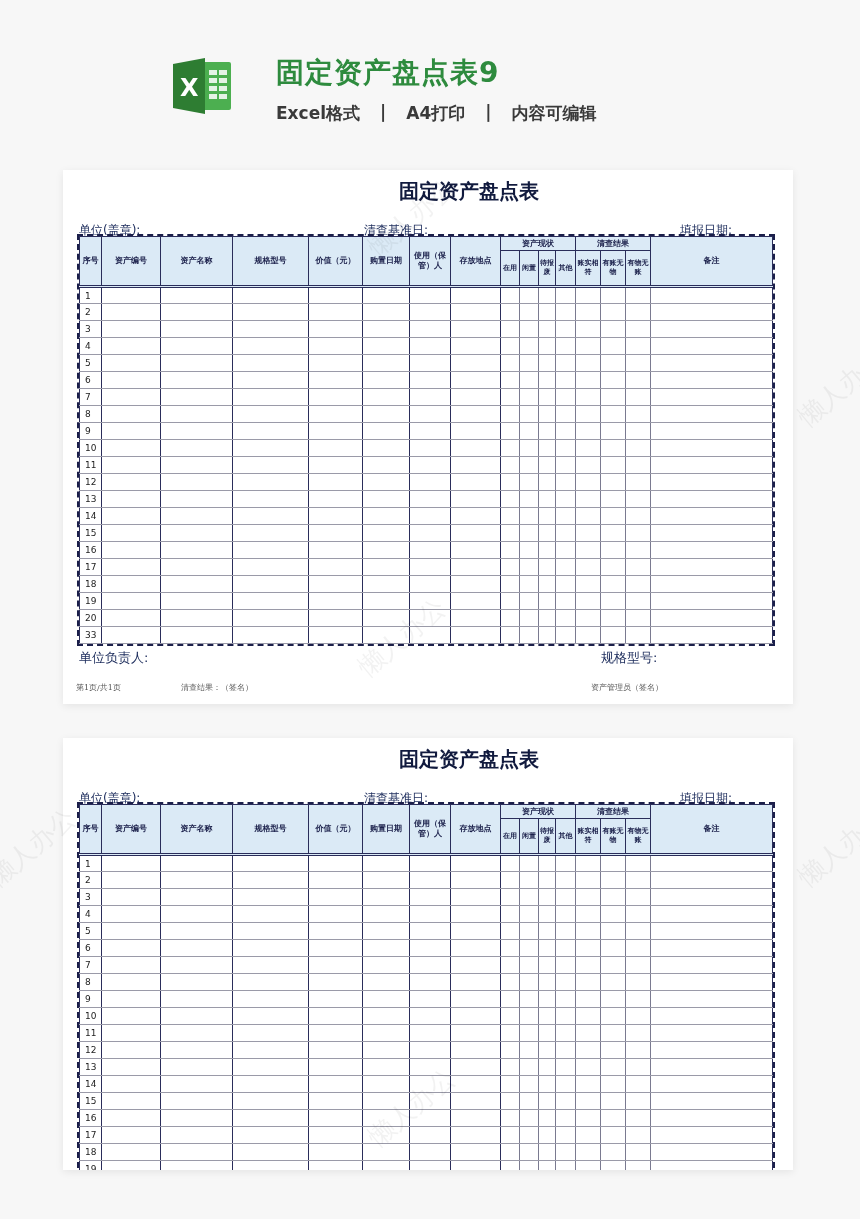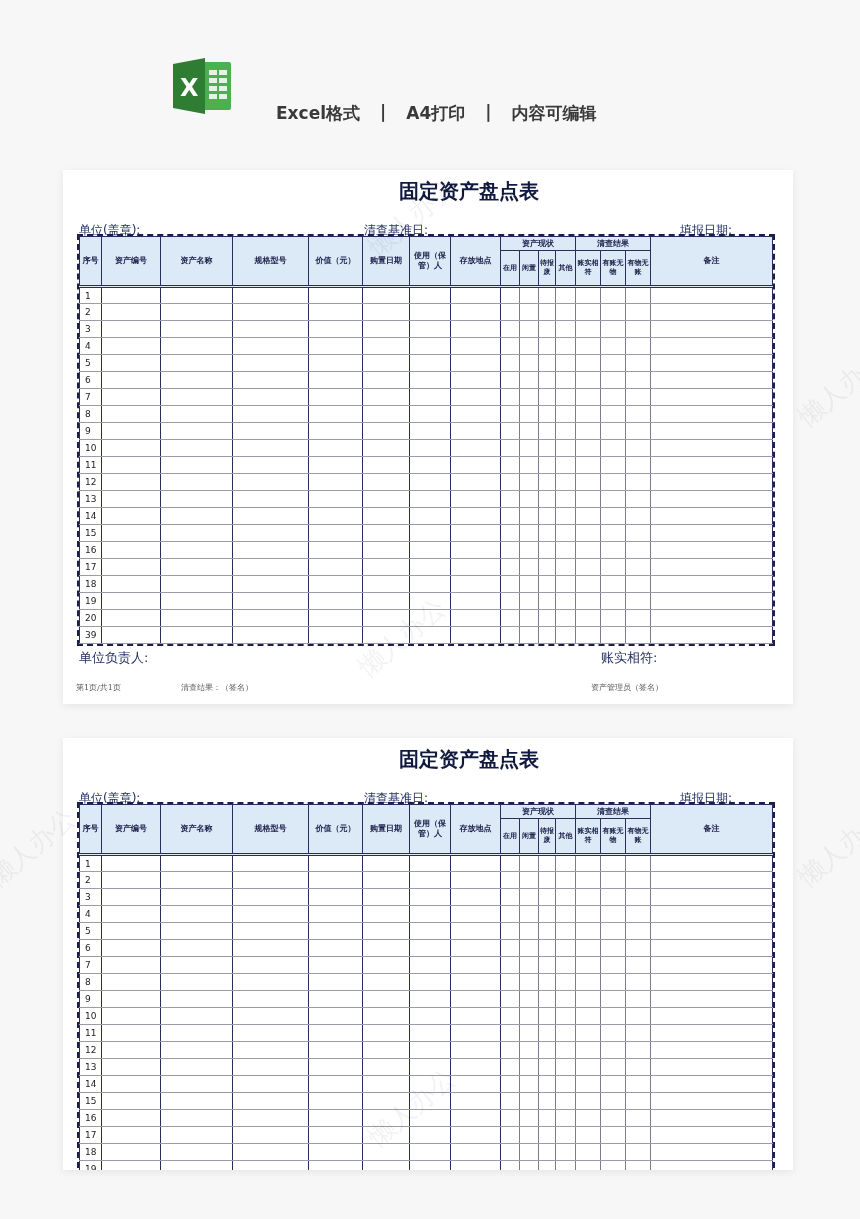--- a/index.html
+++ b/index.html
@@ -73,20 +73,21 @@
       <rect x="38" y="22" width="8" height="5"></rect>
         <rect x="48" y="22" width="8" height="5"></rect>
       <rect x="38" y="30" width="8" height="5"></rect>
         <rect x="48" y="30" width="8" height="5"></rect>
       <rect x="38" y="38" width="8" height="5"></rect>
         <rect x="48" y="38" width="8" height="5"></rect>
     </g>
     <polygon points="2,8 34,2 34,58 2,52" fill="#2e7d32"></polygon>
     <text x="9" y="40" font-size="24" font-weight="bold" fill="#fff" font-family="DejaVu Sans, sans-serif">X</text>
   </svg>
+  <div class="title-main">固定资产盘点表9</div>
   <div class="subtitle">
     <span>Excel格式</span>
     <span class="sep">|</span>
     <span>A4打印</span>
     <span class="sep">|</span>
     <span>内容可编辑</span>
   </div>
 </div>
 
 <div class="page page1">
@@ -494,21 +495,21 @@
             <td class="thin"></td>
             <td class="thin"></td>
             <td class="thin"></td>
             <td class="thin"></td>
             <td class="thin"></td>
             <td class="thin"></td>
             <td class="thin"></td>
             <td></td>
           </tr>
           <tr>
-            <td class="num">39</td>
+            <td class="num">33</td>
             <td></td>
             <td></td>
             <td></td>
             <td></td>
             <td></td>
             <td></td>
             <td></td>
             <td class="thin"></td>
             <td class="thin"></td>
             <td class="thin"></td>
@@ -516,21 +517,21 @@
             <td class="thin"></td>
             <td class="thin"></td>
             <td class="thin"></td>
             <td></td>
           </tr>
         </tbody>
     </table>
   </div>
 
   <div class="footer-row" style="left:16px; top:479px;">单位负责人:</div>
-  <div class="footer-row" style="left:538px; top:479px;">账实相符:</div>
+  <div class="footer-row" style="left:538px; top:479px;">规格型号:</div>
   <div class="footer-small" style="left:13px; top:512px;">第1页/共1页</div>
   <div class="footer-small" style="left:118px; top:512px;">清查结果：（签名）</div>
   <div class="footer-small" style="left:528px; top:512px;">资产管理员（签名）</div>
 </div>
 
 <div class="page page2">
   <div class="sheet-title">固定资产盘点表</div>
   <div class="meta unit">单位(盖章):</div>
   <div class="meta base">清查基准日:</div>
   <div class="meta date">填报日期:</div>

